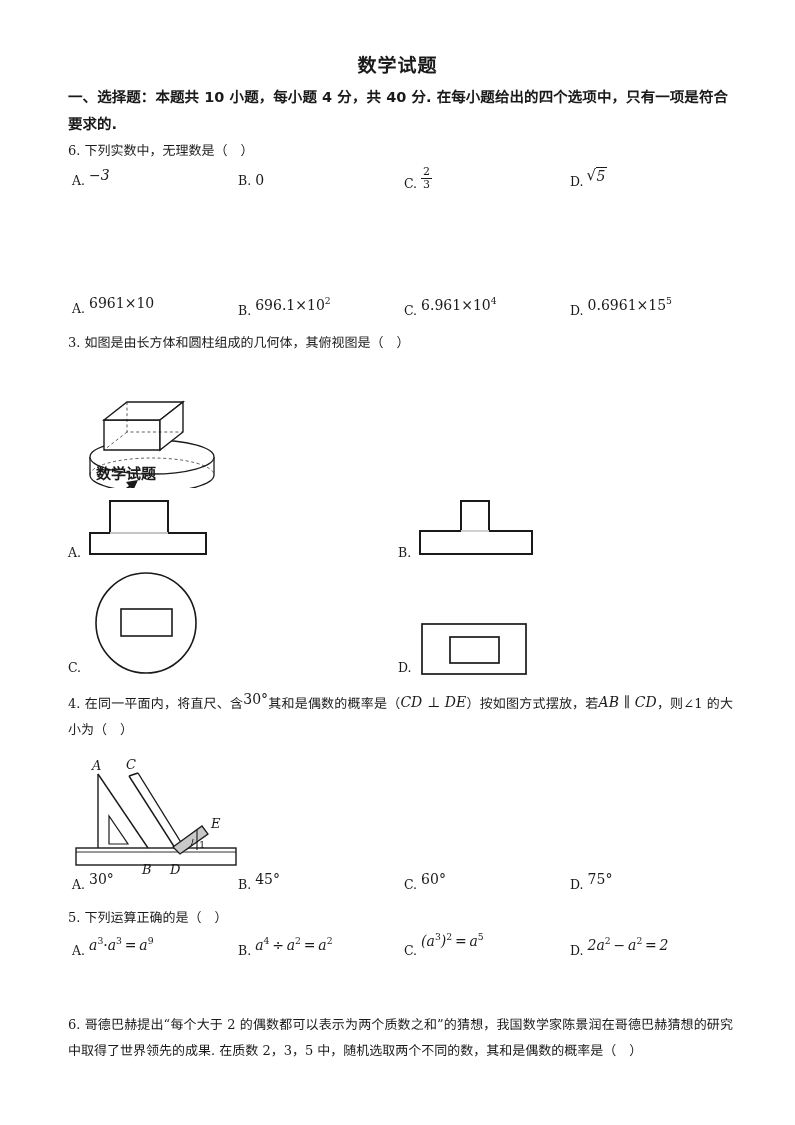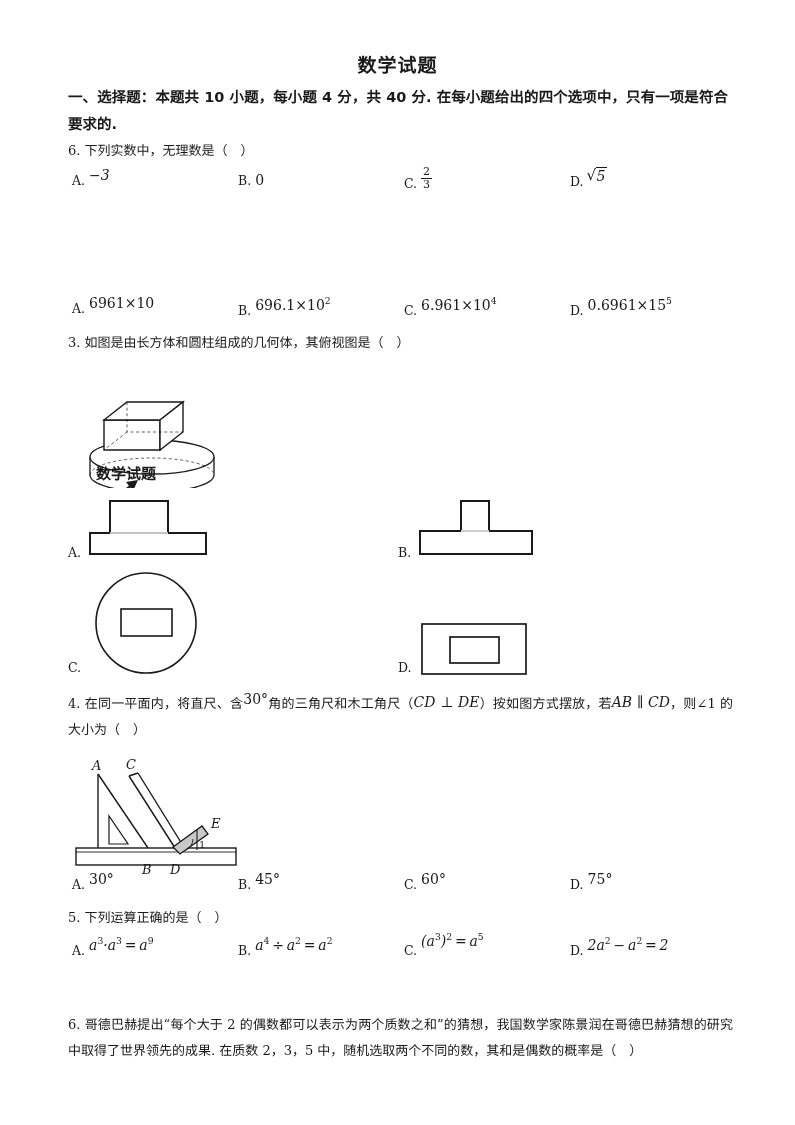--- a/index.html
+++ b/index.html
@@ -232,21 +232,21 @@
 
   <div class="fig" style="left:398px; top:660px; font-size:12.5px;">D.</div>
   <div class="fig" style="left:418px; top:621px;">
     <svg width="125" height="58" viewBox="0 0 125 58">
       <rect x="4" y="3" width="104" height="50" fill="#ffffff" stroke="#1a1a1a" stroke-width="1.7"></rect>
       <rect x="32" y="16" width="49" height="26" fill="#ffffff" stroke="#1a1a1a" stroke-width="1.7"></rect>
     </svg>
   </div>
 
   <div class="qtext" style="top:690px;">
-    <span>4. 在同一平面内，将直尺、含</span><span class="inl" style="font-style:normal;position:relative;top:-4px;">30°</span><span>角的三角尺和木工角尺（</span><span class="inl">CD ⊥ DE</span><span>）按如图方式摆放，若</span><span class="inl">AB ∥ CD</span><span>，则∠1 的大小为（　）</span>
+    <span>4. 在同一平面内，将直尺、含</span><span class="inl" style="font-style:normal;position:relative;top:-4px;">30°</span><span>其和是偶数的概率是（</span><span class="inl">CD ⊥ DE</span><span>）按如图方式摆放，若</span><span class="inl">AB ∥ CD</span><span>，则∠1 的大小为（　）</span>
   </div>
 
   <div class="fig" style="left:72px; top:756px;">
     <svg width="200" height="120" viewBox="0 0 200 120">
 
       <rect x="4" y="92" width="160" height="17" fill="#ffffff" stroke="#1a1a1a" stroke-width="1.4"></rect>
       <line x1="4" y1="96" x2="164" y2="96" stroke="#1a1a1a" stroke-width="0.9"></line>
 
       <line x1="26" y1="18" x2="26" y2="92" stroke="#1a1a1a" stroke-width="1.4"></line>
 

